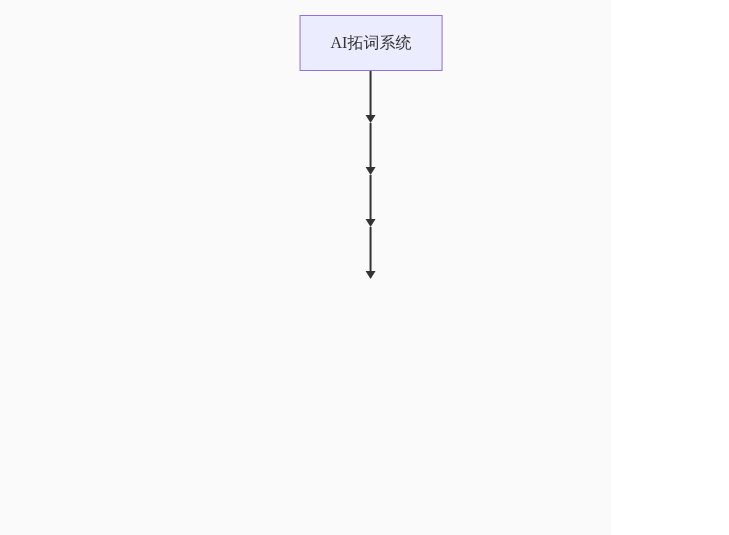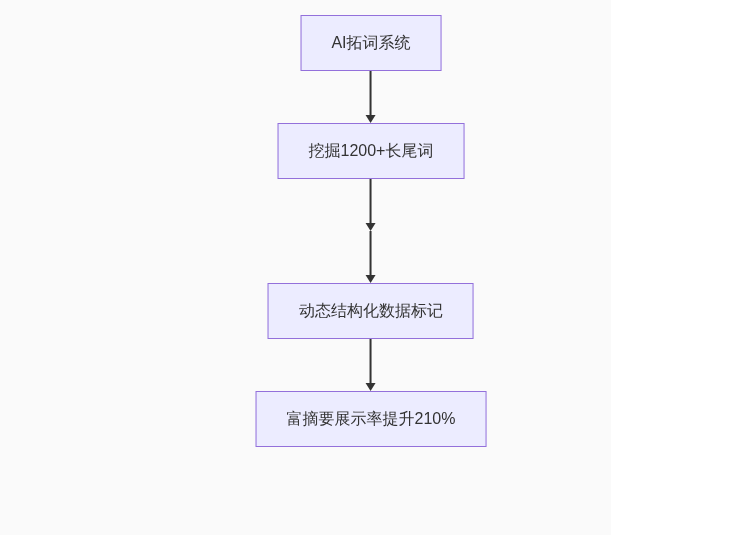--- a/index.html
+++ b/index.html
@@ -8,20 +8,21 @@
   }
   body {
     font-family: "Liberation Sans", "DejaVu Sans", sans-serif;
   }
   .canvas {
     position: relative;
     width: 611px;
     height: 535px;
     background: var(--canvas-bg, #fafafa);
     overflow: hidden;
+    font-family: Liberation Serif, serif;
   }
   .flow {
     position: absolute;
     left: 371px;
     top: 15px;
     transform: translateX(-50%);
     display: flex;
     flex-direction: column;
     align-items: center;
   }
@@ -64,42 +65,33 @@
 
     <div class="node">
       <span>AI拓词系统</span>
     </div>
 
     <div class="arrow">
       <div class="line"></div>
       <div class="head"></div>
     </div>
 
-    <div class="node">
-      <span>挖掘1200+长尾词</span>
-    </div>
 
     <div class="arrow">
       <div class="line"></div>
       <div class="head"></div>
     </div>
 
 
     <div class="arrow">
       <div class="line"></div>
       <div class="head"></div>
     </div>
 
-    <div class="node">
-      <span>动态结构化数据标记</span>
-    </div>
 
     <div class="arrow">
       <div class="line"></div>
       <div class="head"></div>
     </div>
 
-    <div class="node">
-      <span>富摘要展示率提升210%</span>
-    </div>
 
   </div>
 </div>
 
 </body></html>

